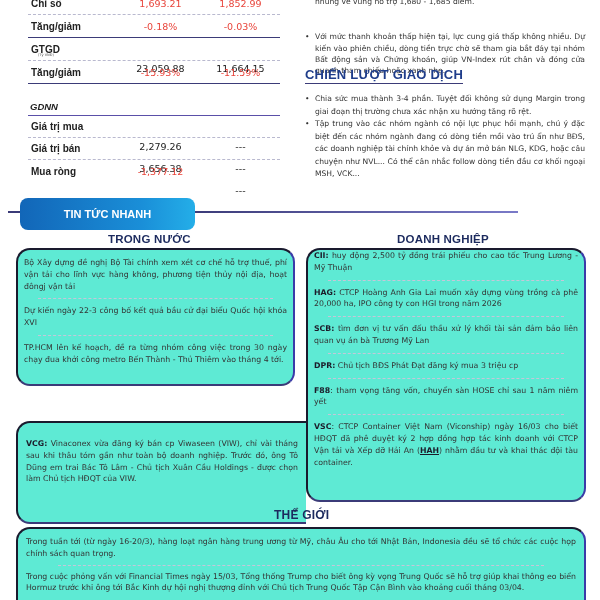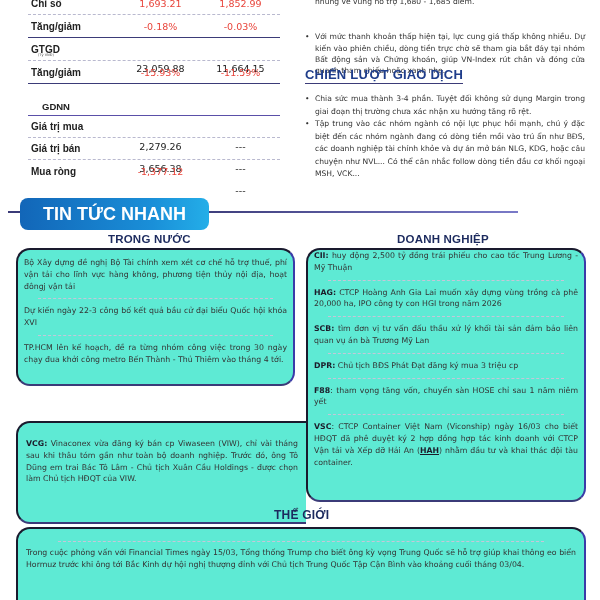--- a/index.html
+++ b/index.html
@@ -11,39 +11,39 @@
   .mrow { position: relative; height: 23px; display: flex; align-items: center; font-size: 9.5px; }
   .mrow .lbl { width: 90px; padding-left: 3px; font-weight: bold; color: #222; font-family: "Liberation Sans", sans-serif; font-size: 10px; }
   .mrow .c1 { width: 85px; text-align: center; }
   .mrow .c2 { width: 75px; text-align: center; }
   .neg { color: #e8443a; }
   .pos { color: #222; margin-top: 39px; }
   .dash { border-bottom: 1px dashed #b9b9cf; }
   .solid { border-bottom: 1.5px solid #3b3b78; }
   .sub { position: absolute; left: 10px; top: 15px; font-size: 3.5px; color: #555; }
 
-  .gdnn-title { position: absolute; left: 42px; top: 101px; font-size: 9.5px; font-weight: bold; font-family: "Liberation Sans", sans-serif; color: #222; }
+  .gdnn-title { position: absolute; left: 30px; top: 101px; font-size: 9.5px; font-weight: bold; font-family: "Liberation Sans", sans-serif; color: #222; font-style: italic; }
   .gdnn { position: absolute; left: 28px; top: 115px; width: 252px; border-top: 1.5px solid #5a4fa8; }
   .gdnn .mrow { height: 22px; }
 
   
   .right-top { position: absolute; left: 303px; top: -4px; width: 282px; font-size: 7.6px; line-height: 11.3px; color: #333; text-align: justify; }
   .right-top ul { list-style: none; }
   .right-top li { position: relative; padding-left: 12px; margin-top: 24px; }
   .right-top li::before { content: "•"; position: absolute; left: 2px; top: 0; }
   .strat-title { position: absolute; left: 305px; top: 67px; font-family: "Liberation Sans", sans-serif; font-weight: bold; font-size: 13px; color: #1f3d8a; letter-spacing: 0.2px; padding-bottom: 1px; border-bottom: 1.5px solid #3b3b78; }
   .strat { position: absolute; left: 303px; top: 93px; width: 282px; font-size: 7.6px; line-height: 12.5px; color: #333; text-align: justify; }
   .strat ul { list-style: none; }
   .strat li { position: relative; padding-left: 12px; }
   .strat li::before { content: "•"; position: absolute; left: 2px; top: 0; }
 
   
   .sec-line { position: absolute; left: 8px; top: 211px; width: 510px; height: 1.5px; background: #3b3b78; }
   .sec-line.r { left: 190px; width: 328px; background: linear-gradient(90deg,#3b3b78,#7a7ac8); }
-  .sec-pill { position: absolute; left: 20px; top: 198px; width: 189px; height: 32px; border-radius: 8px; background: linear-gradient(90deg,#1266b8 0%,#1a8fd8 70%,#24aee8 100%); color: #fff; font-family: "Liberation Sans", sans-serif; font-weight: bold; font-size: 18px; display: flex; align-items: center; justify-content: center; }
+  .sec-pill { position: absolute; left: 20px; top: 198px; width: 175px; height: 32px; border-radius: 8px; background: linear-gradient(90deg,#1266b8 0%,#1a8fd8 70%,#24aee8 100%); color: #fff; font-family: "Liberation Sans", sans-serif; font-weight: bold; font-size: 11px; display: flex; align-items: center; justify-content: center; }
 
   .col-title { position: absolute; font-family: "Liberation Sans", sans-serif; font-weight: bold; font-size: 11.5px; color: #1c2a5e; letter-spacing: 0.2px; }
 
   
   .card { position: absolute; background: #5eead4; border: 2px solid #1a1a2e; border-right-color: #3b3ba8; border-bottom-color: #3b3b78; border-radius: 14px; font-size: 7.8px; line-height: 11.8px; color: #333; text-align: justify; }
   .item { padding: 0 6px; }
   .sep { margin: 6px 20px; border-top: 1px dashed #c6c6d8; }
   .item b { color: #1c1c2a; }
   .hl { text-decoration: underline; font-weight: bold; color: #1c1c2a; }
   .vcg { padding: 0 0 0 8px; }
@@ -140,15 +140,16 @@
   <div class="sep"></div>
   <div class="item"><b>F88</b><span>: tham vọng tăng vốn, chuyển sàn HOSE chỉ sau 1 năm niêm yết</span></div>
   <div class="sep"></div>
   <div class="item"><b>VSC</b><span>: CTCP Container Việt Nam (Viconship) ngày 16/03 cho biết HĐQT đã phê duyệt ký 2 hợp đồng hợp tác kinh doanh với CTCP Vận tải và Xếp dỡ Hải An (</span><span class="hl">HAH</span><span>) nhằm đầu tư và khai thác đội tàu container.</span></div>
 </div>
 
 <div class="mark">✓</div>
 
 <div class="col-title" style="left:274px; top:508px; font-size:12px;">THẾ GIỚI</div>
 <div class="card" style="left:16px; top:527px; width:570px; height:90px; padding-top:7px;">
+  <div class="item" style="padding:0 8px;">Trong tuần tới (từ ngày 16-20/3), hàng loạt ngân hàng trung ương từ Mỹ, châu Âu cho tới Nhật Bản, Indonesia đều sẽ tổ chức các cuộc họp chính sách quan trọng.</div>
   <div class="sep" style="margin:5px 40px;"></div>
   <div class="item" style="padding:0 8px;">Trong cuộc phỏng vấn với Financial Times ngày 15/03, Tổng thống Trump cho biết ông kỳ vọng Trung Quốc sẽ hỗ trợ giúp khai thông eo biển Hormuz trước khi ông tới Bắc Kinh dự hội nghị thượng đỉnh với Chủ tịch Trung Quốc Tập Cận Bình vào khoảng cuối tháng 03/04.</div>
 </div>
 
 </body></html>

